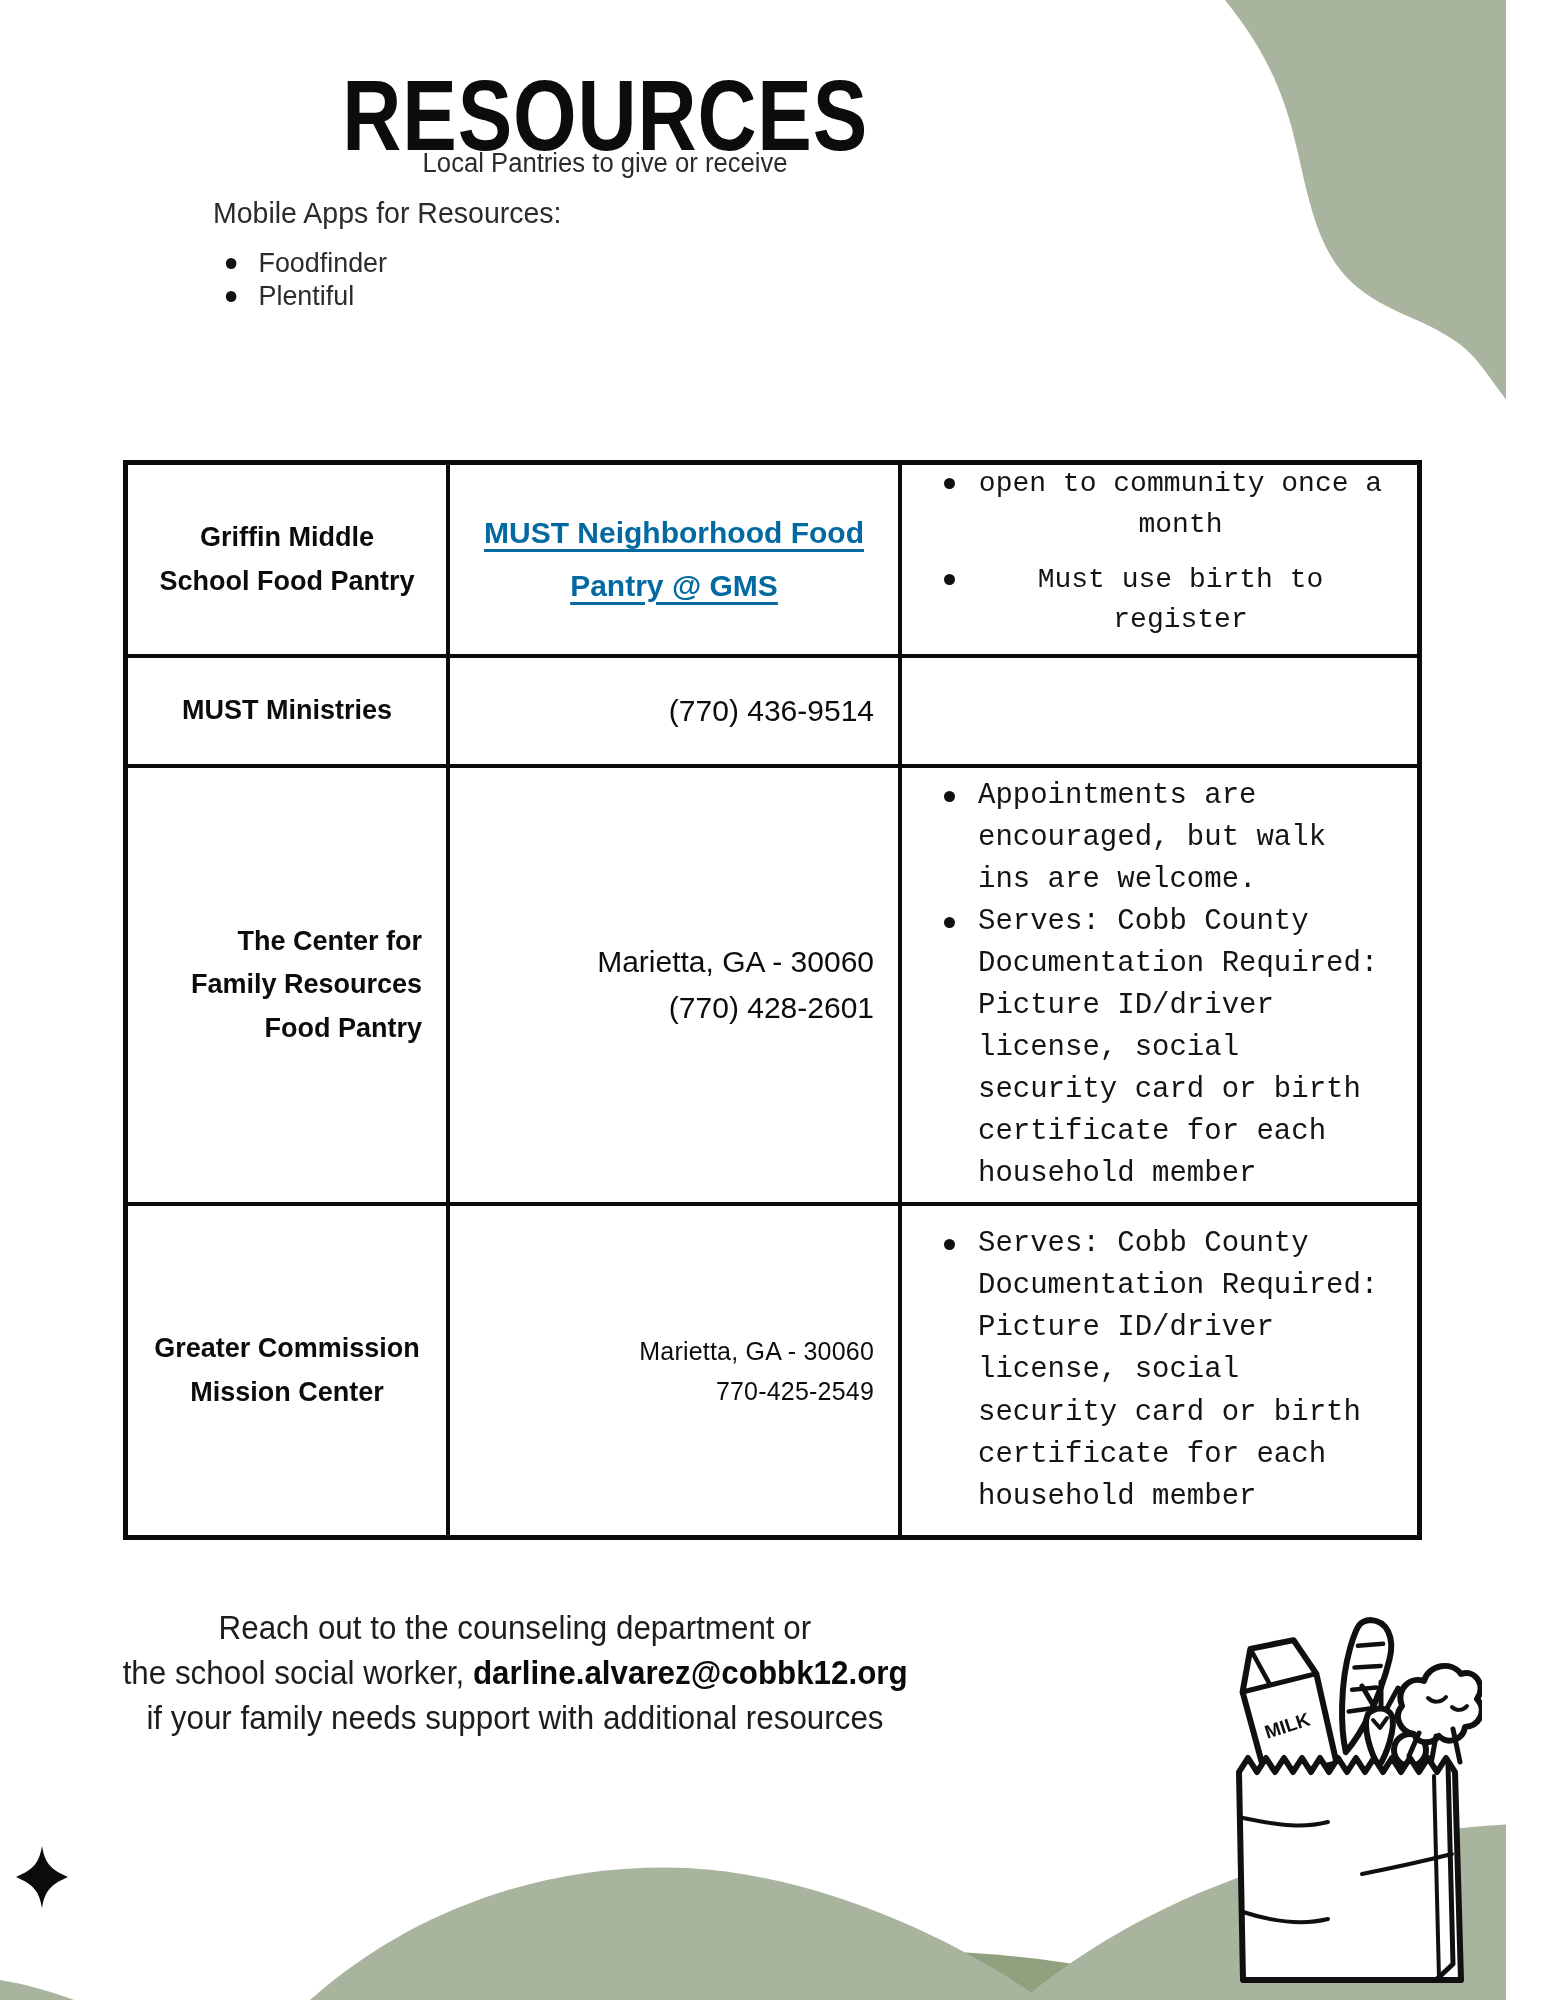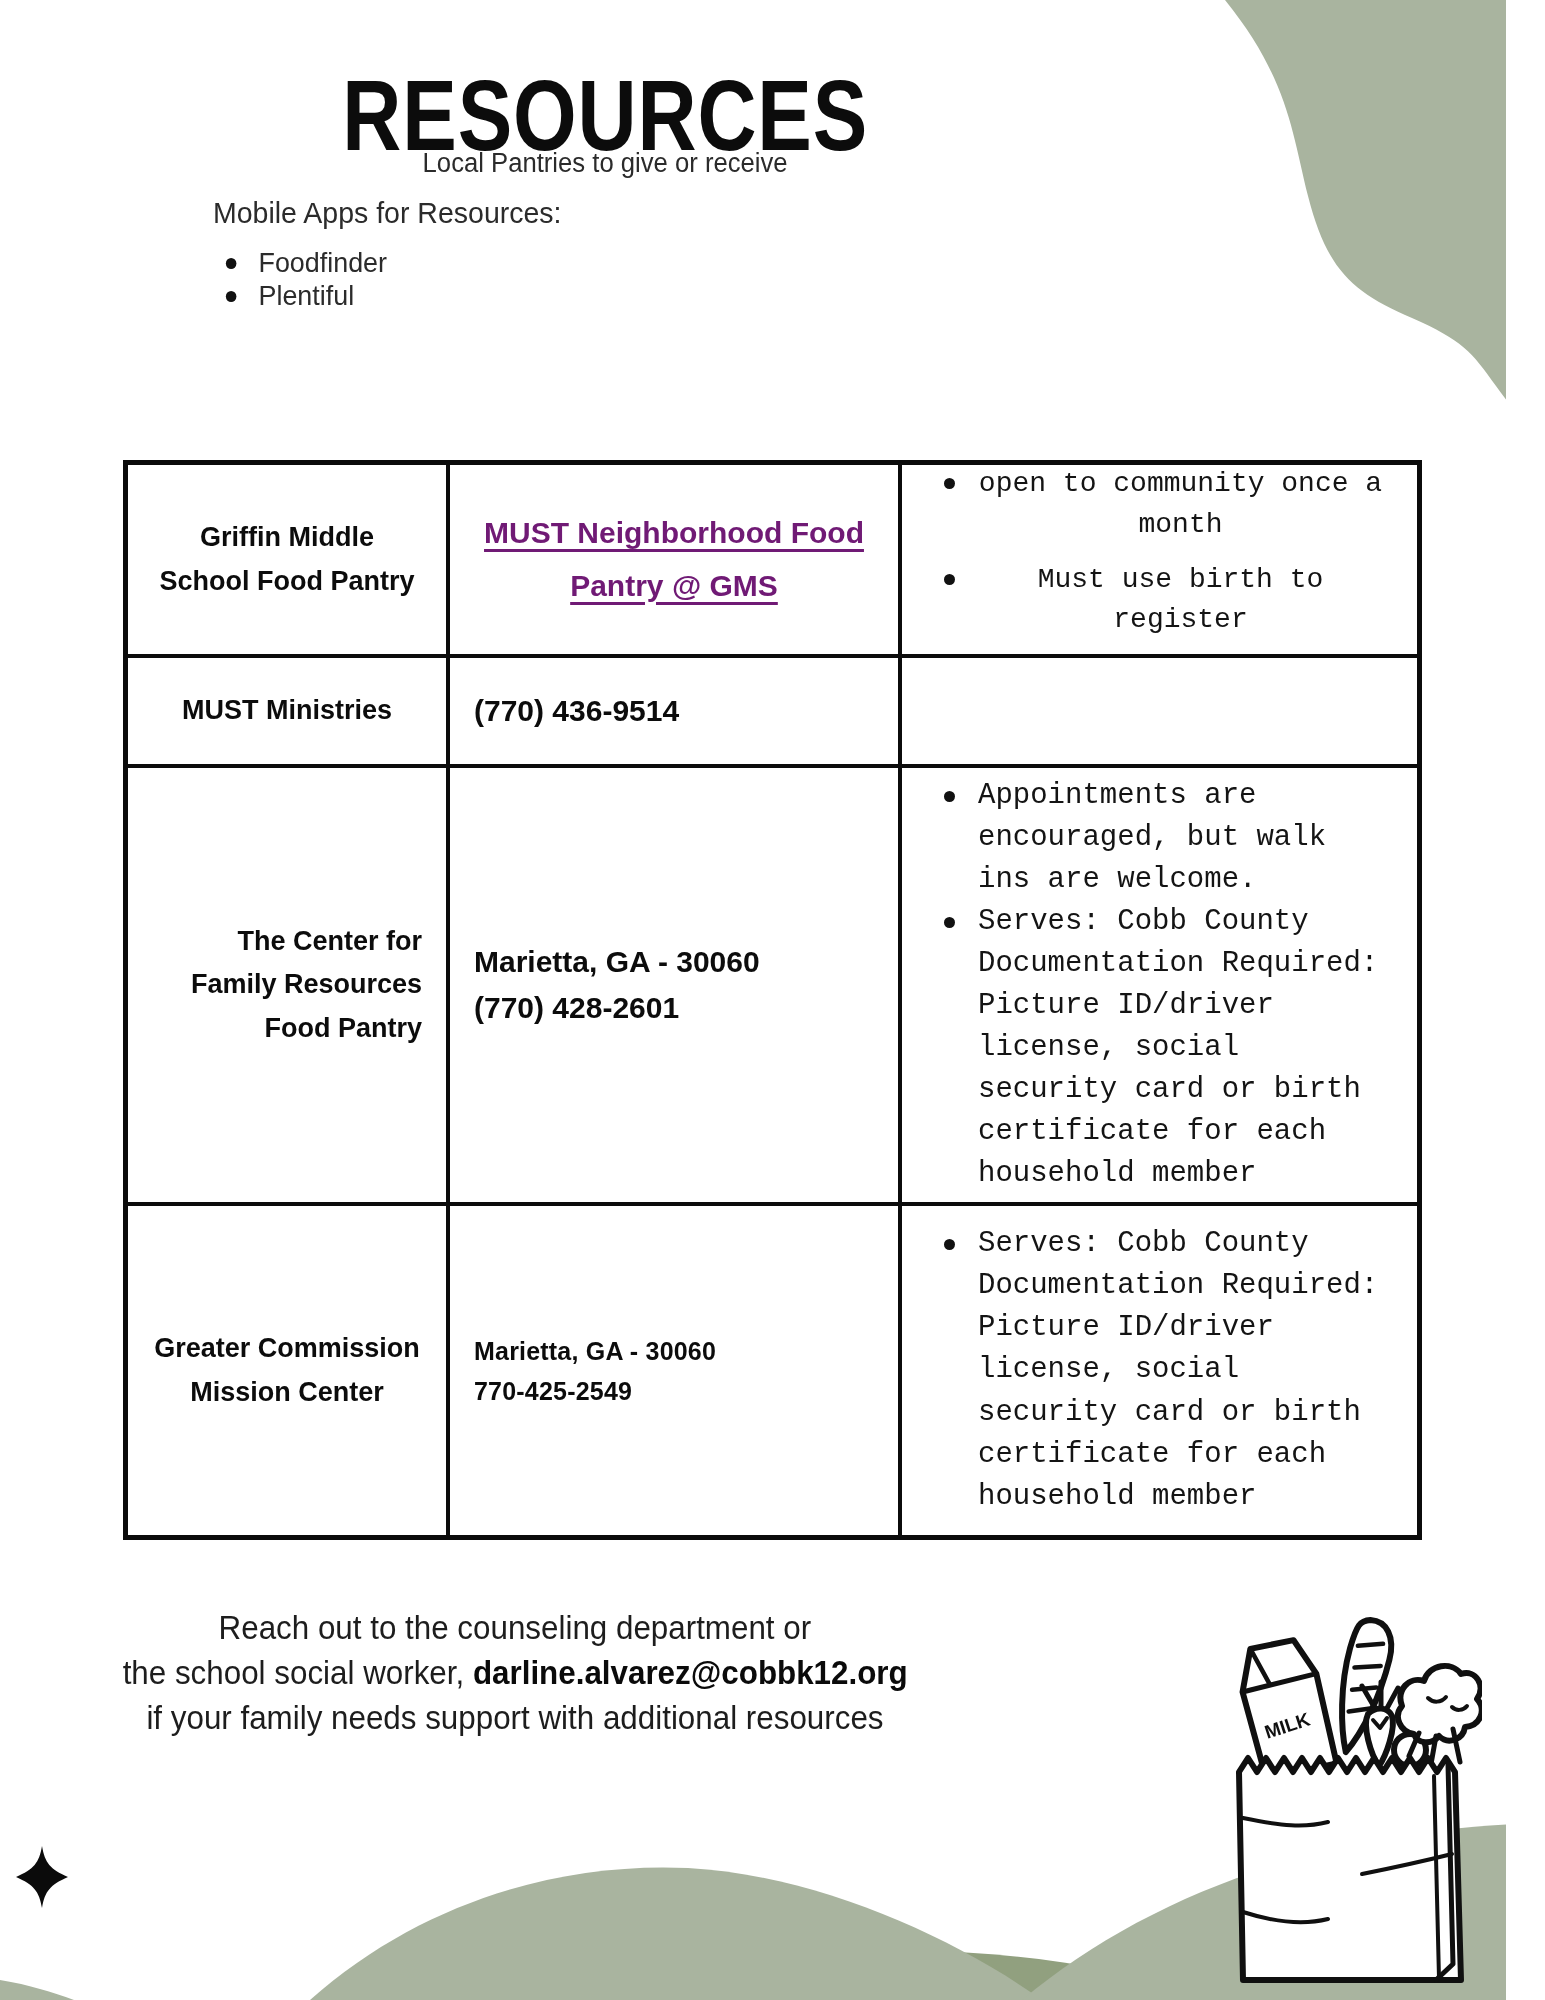--- a/index.html
+++ b/index.html
@@ -27,23 +27,23 @@
   .pantry-table{
     position:absolute;left:123px;top:460px;width:1299px;height:1080px;
     border:5px solid #0b0b0b;box-sizing:border-box;background:#fff;
     display:grid;grid-template-columns:322px 452px 515px;grid-template-rows:193px 110px 438px 329px;
   }
   .cell{box-sizing:border-box;display:flex;flex-direction:column;justify-content:center;padding:10px 24px;}
   .cell.bR{border-right:4px solid #0b0b0b;}
   .cell.bB{border-bottom:4px solid #0b0b0b;}
   .name{font-weight:bold;font-size:27px;line-height:1.6;text-align:center;}
   .name.left{text-align:right;padding-left:6px;}
-  .contact{font-weight:bold;font-size:30px;line-height:1.55;text-align:left;}
+  .contact{font-weight:normal;font-size:30px;line-height:1.55;text-align:right;}
   .contact.small{font-size:25px;line-height:1.6;letter-spacing:0.2px;}
-  .gms-link{font-weight:bold;font-size:30px;line-height:1.75;text-align:center;text-decoration:underline;color:#701a75;text-underline-offset:6px;}
+  .gms-link{font-weight:bold;font-size:30px;line-height:1.75;text-align:center;text-decoration:underline;color:#0369a1;text-underline-offset:6px;}
   .notes{margin:0;padding:0 0 0 8px;list-style:none;font-family:Liberation Mono, monospace;}
   .notes li{position:relative;font-size:29px;line-height:1.45;color:#141414;padding-left:44px;margin:0;}
   .notes li::before{content:"";position:absolute;left:10px;top:16px;width:11px;height:11px;border-radius:50%;background:#111;}
   .notes.centered li{text-align:center;padding-left:40px;padding-right:6px;margin-bottom:14px;font-size:28px;}
   .notes.centered li::before{top:14px;}
 
   
   .footer{position:absolute;left:60px;top:1606px;width:910px;text-align:center;}
   .footer .fline{display:inline-block;font-size:33px;line-height:1.36;color:#1d1d1d;transform:scaleX(0.95);transform-origin:center;white-space:nowrap;}
   .footer .email{font-weight:bold;color:#0a0a0a;}

